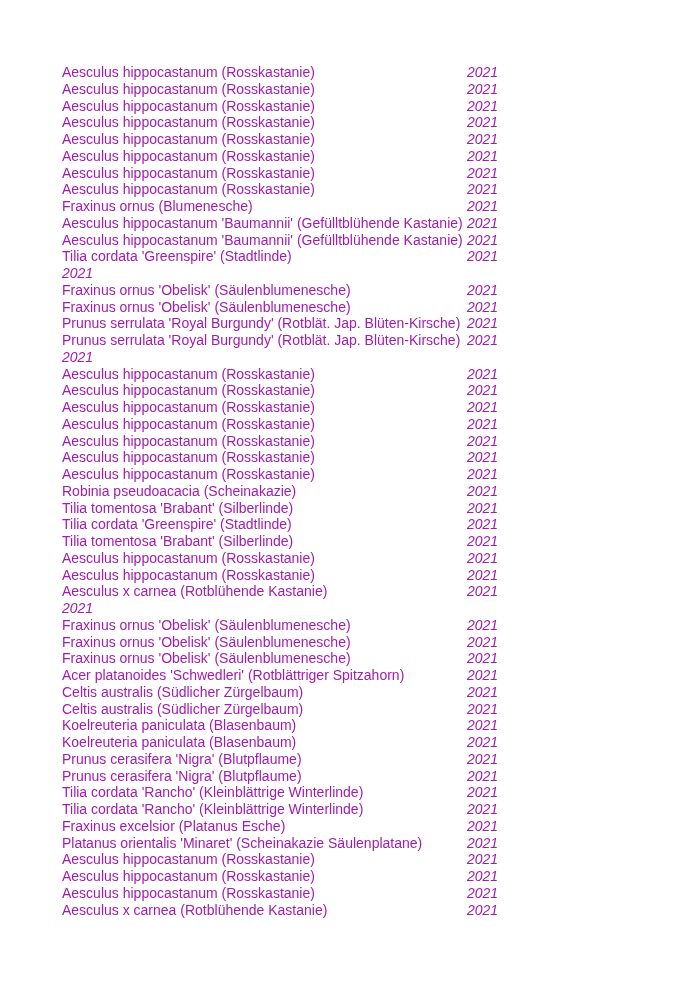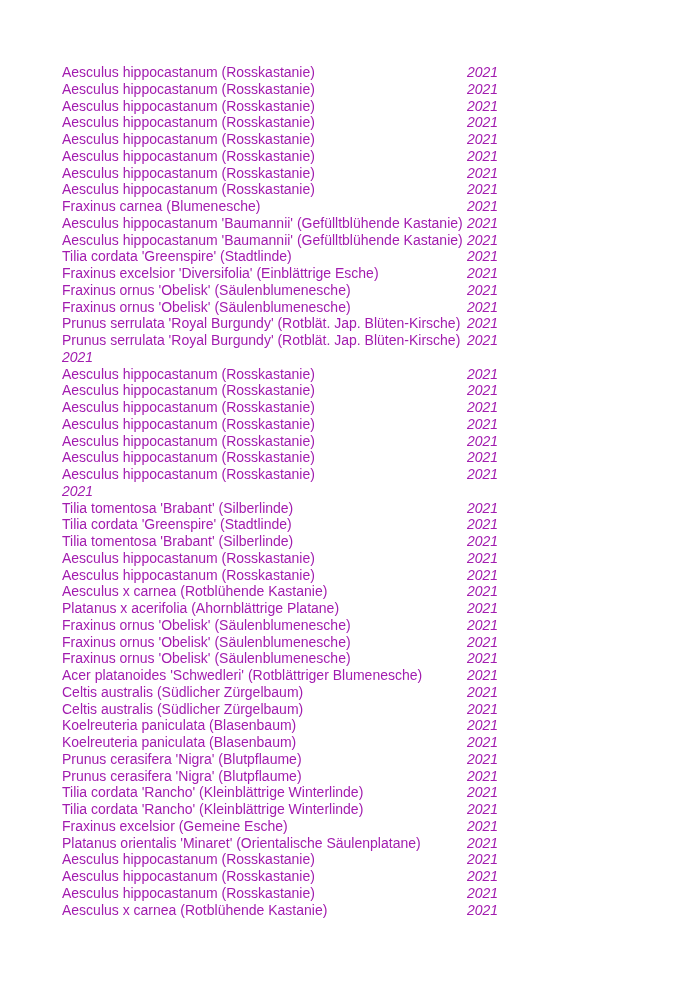--- a/index.html
+++ b/index.html
@@ -77,41 +77,40 @@
       <div class="species-cell">Aesculus hippocastanum (Rosskastanie)</div>
       <div class="year-cell">2021</div>
     </div>
 
     <div class="tree-row">
       <div class="species-cell">Aesculus hippocastanum (Rosskastanie)</div>
       <div class="year-cell">2021</div>
     </div>
 
     <div class="tree-row">
-      <div class="species-cell">Fraxinus carnea (Blumenesche)</div>
+      <div class="species-cell">Fraxinus ornus (Blumenesche)</div>
       <div class="year-cell">2021</div>
     </div>
 
     <div class="tree-row">
       <div class="species-cell">Aesculus hippocastanum 'Baumannii' (Gefülltblühende Kastanie)</div>
       <div class="year-cell">2021</div>
     </div>
 
     <div class="tree-row">
       <div class="species-cell">Aesculus hippocastanum 'Baumannii' (Gefülltblühende Kastanie)</div>
       <div class="year-cell">2021</div>
     </div>
 
     <div class="tree-row">
       <div class="species-cell">Tilia cordata 'Greenspire' (Stadtlinde)</div>
       <div class="year-cell">2021</div>
     </div>
 
     <div class="tree-row">
-      <div class="species-cell">Fraxinus excelsior 'Diversifolia' (Einblättrige Esche)</div>
       <div class="year-cell">2021</div>
     </div>
 
     <div class="tree-row">
       <div class="species-cell">Fraxinus ornus 'Obelisk' (Säulenblumenesche)</div>
       <div class="year-cell">2021</div>
     </div>
 
     <div class="tree-row">
       <div class="species-cell">Fraxinus ornus 'Obelisk' (Säulenblumenesche)</div>
@@ -161,20 +160,21 @@
       <div class="species-cell">Aesculus hippocastanum (Rosskastanie)</div>
       <div class="year-cell">2021</div>
     </div>
 
     <div class="tree-row">
       <div class="species-cell">Aesculus hippocastanum (Rosskastanie)</div>
       <div class="year-cell">2021</div>
     </div>
 
     <div class="tree-row">
+      <div class="species-cell">Robinia pseudoacacia (Scheinakazie)</div>
       <div class="year-cell">2021</div>
     </div>
 
     <div class="tree-row">
       <div class="species-cell">Tilia tomentosa 'Brabant' (Silberlinde)</div>
       <div class="year-cell">2021</div>
     </div>
 
     <div class="tree-row">
       <div class="species-cell">Tilia cordata 'Greenspire' (Stadtlinde)</div>
@@ -195,41 +195,40 @@
       <div class="species-cell">Aesculus hippocastanum (Rosskastanie)</div>
       <div class="year-cell">2021</div>
     </div>
 
     <div class="tree-row">
       <div class="species-cell">Aesculus x carnea (Rotblühende Kastanie)</div>
       <div class="year-cell">2021</div>
     </div>
 
     <div class="tree-row">
-      <div class="species-cell">Platanus x acerifolia (Ahornblättrige Platane)</div>
-      <div class="year-cell">2021</div>
-    </div>
-
-    <div class="tree-row">
-      <div class="species-cell">Fraxinus ornus 'Obelisk' (Säulenblumenesche)</div>
-      <div class="year-cell">2021</div>
-    </div>
-
-    <div class="tree-row">
-      <div class="species-cell">Fraxinus ornus 'Obelisk' (Säulenblumenesche)</div>
-      <div class="year-cell">2021</div>
-    </div>
-
-    <div class="tree-row">
-      <div class="species-cell">Fraxinus ornus 'Obelisk' (Säulenblumenesche)</div>
-      <div class="year-cell">2021</div>
-    </div>
-
-    <div class="tree-row">
-      <div class="species-cell">Acer platanoides 'Schwedleri' (Rotblättriger Blumenesche)</div>
+      <div class="year-cell">2021</div>
+    </div>
+
+    <div class="tree-row">
+      <div class="species-cell">Fraxinus ornus 'Obelisk' (Säulenblumenesche)</div>
+      <div class="year-cell">2021</div>
+    </div>
+
+    <div class="tree-row">
+      <div class="species-cell">Fraxinus ornus 'Obelisk' (Säulenblumenesche)</div>
+      <div class="year-cell">2021</div>
+    </div>
+
+    <div class="tree-row">
+      <div class="species-cell">Fraxinus ornus 'Obelisk' (Säulenblumenesche)</div>
+      <div class="year-cell">2021</div>
+    </div>
+
+    <div class="tree-row">
+      <div class="species-cell">Acer platanoides 'Schwedleri' (Rotblättriger Spitzahorn)</div>
       <div class="year-cell">2021</div>
     </div>
 
     <div class="tree-row">
       <div class="species-cell">Celtis australis (Südlicher Zürgelbaum)</div>
       <div class="year-cell">2021</div>
     </div>
 
     <div class="tree-row">
       <div class="species-cell">Celtis australis (Südlicher Zürgelbaum)</div>
@@ -260,26 +259,26 @@
       <div class="species-cell">Tilia cordata 'Rancho' (Kleinblättrige Winterlinde)</div>
       <div class="year-cell">2021</div>
     </div>
 
     <div class="tree-row">
       <div class="species-cell">Tilia cordata 'Rancho' (Kleinblättrige Winterlinde)</div>
       <div class="year-cell">2021</div>
     </div>
 
     <div class="tree-row">
-      <div class="species-cell">Fraxinus excelsior (Gemeine Esche)</div>
-      <div class="year-cell">2021</div>
-    </div>
-
-    <div class="tree-row">
-      <div class="species-cell">Platanus orientalis 'Minaret' (Orientalische Säulenplatane)</div>
+      <div class="species-cell">Fraxinus excelsior (Platanus Esche)</div>
+      <div class="year-cell">2021</div>
+    </div>
+
+    <div class="tree-row">
+      <div class="species-cell">Platanus orientalis 'Minaret' (Scheinakazie Säulenplatane)</div>
       <div class="year-cell">2021</div>
     </div>
 
     <div class="tree-row">
       <div class="species-cell">Aesculus hippocastanum (Rosskastanie)</div>
       <div class="year-cell">2021</div>
     </div>
 
     <div class="tree-row">
       <div class="species-cell">Aesculus hippocastanum (Rosskastanie)</div>

